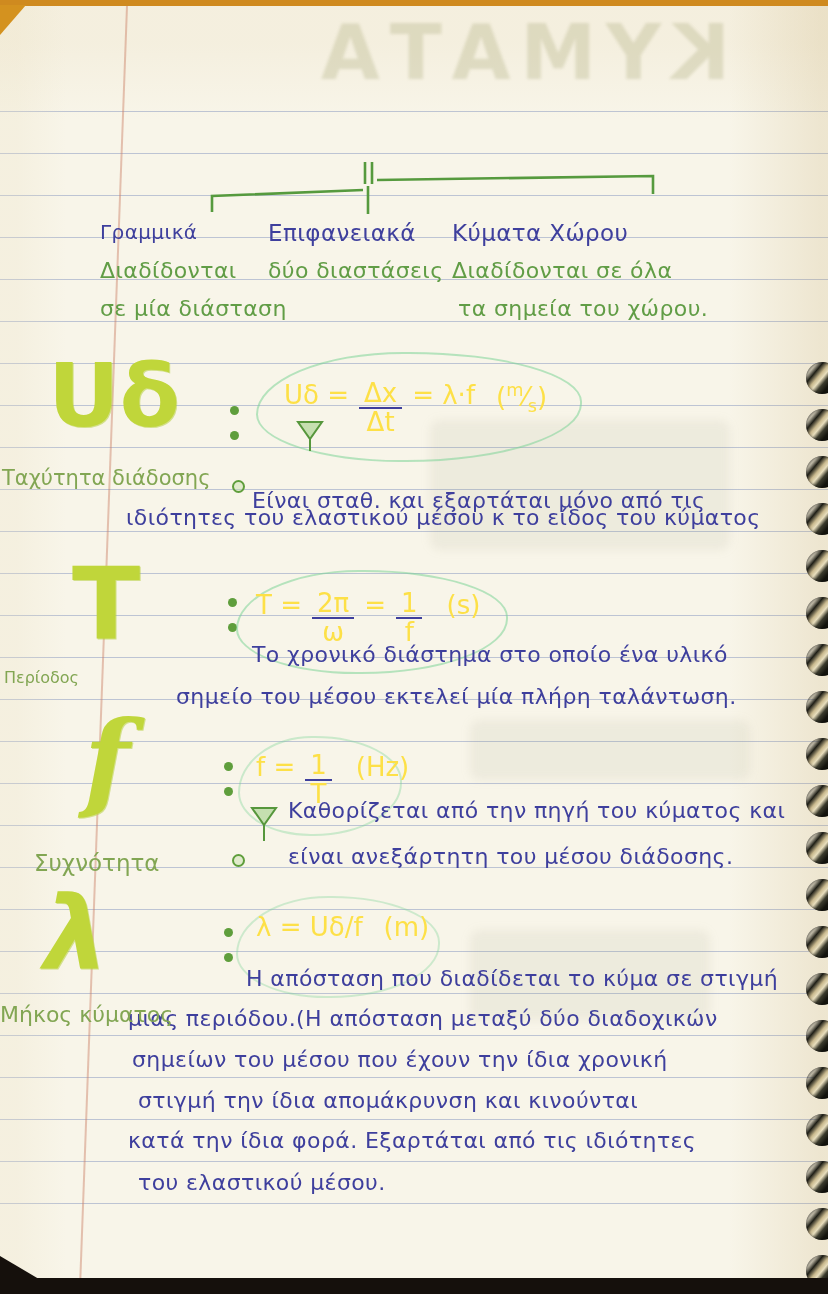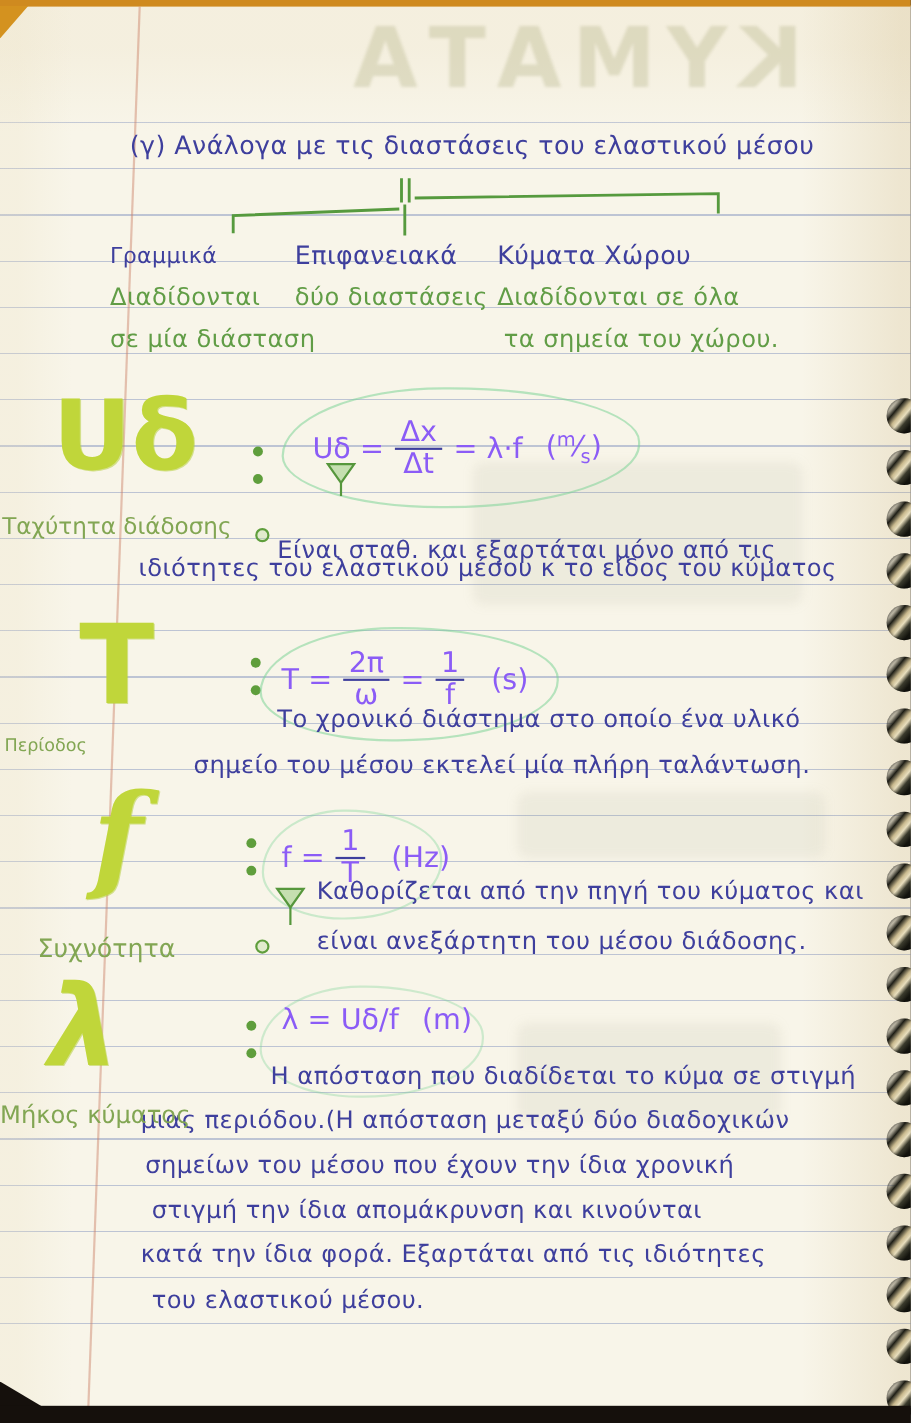--- a/index.html
+++ b/index.html
@@ -28,21 +28,21 @@
   .ink{position:absolute;color:#3e3f9d;font-size:22px;letter-spacing:.4px;white-space:nowrap;}
   .green{position:absolute;color:#619d46;font-size:22px;letter-spacing:.4px;white-space:nowrap;}
   .label{position:absolute;color:#82a653;font-weight:500;white-space:nowrap;}
   .big{position:absolute;color:#c0d63a;font-weight:bold;line-height:.9;white-space:nowrap;
       text-shadow:1px 1px 0 rgba(180,205,60,.55);}
   .colon{position:absolute;display:flex;flex-direction:column;gap:16px;}
   .colon i{width:9px;height:9px;border-radius:50%;background:#5f9e3c;display:block;}
   .bullet{position:absolute;width:9px;height:9px;border-radius:50%;border:2.5px solid #5f9e3c;background:rgba(190,220,160,.4);}
   .cloud{position:absolute;border:2.5px solid rgba(125,212,152,.55);
       border-radius:46% 54% 55% 45% / 58% 46% 54% 44%;}
-  .formula{position:absolute;display:flex;align-items:center;color:#8b5cf6;
+  .formula{position:absolute;display:flex;align-items:flex-start;color:#fde047;
       font-size:26px;font-weight:500;white-space:nowrap;gap:7px;}
   .frac{display:inline-flex;flex-direction:column;align-items:center;margin:0 3px;vertical-align:middle;}
   .frac .num{display:block;border-bottom:2.5px solid #3e3f9d;padding:0 5px;line-height:1.05;}
   .frac .den{display:block;line-height:1.05;}
   .unit{margin-left:14px;}
   .unit sup{font-size:.68em;}
   .unit sub{font-size:.68em;}
   .flag{position:absolute;}
   .spiral{position:absolute;left:806px;top:362px;width:34px;height:940px;}
   .spiral .hole{position:absolute;left:0;width:32px;height:32px;border-radius:50%;
@@ -62,21 +62,20 @@
 
   <div class="top-band"></div>
   <div class="corner-tl"></div>
   <div class="margin-line"></div>
 
   <div class="watermark">ΚΥΜΑΤΑ</div>
   <div class="smudge" style="left:430px;top:420px;width:300px;height:130px;"></div>
   <div class="smudge" style="left:470px;top:720px;width:280px;height:60px;"></div>
   <div class="smudge" style="left:470px;top:930px;width:240px;height:90px;"></div>
 
-  <div class="ink" style="left:118px;top:120px;font-size:23px;">(γ) Ανάλογα με τις διαστάσεις του ελαστικού μέσου</div>
 
   <svg class="flag" style="left:205px;top:160px;" width="470" height="58" viewBox="0 0 470 58">
     <polyline points="7,52 7,36 158,30" fill="none" stroke="#569a3e" stroke-width="2.6"></polyline>
     <line x1="160" y1="2" x2="160" y2="24" stroke="#569a3e" stroke-width="2.6"></line>
     <line x1="167" y1="2" x2="167" y2="24" stroke="#569a3e" stroke-width="2.6"></line>
     <polyline points="172,20 448,16 448,34" fill="none" stroke="#569a3e" stroke-width="2.6"></polyline>
     <line x1="163" y1="26" x2="163" y2="54" stroke="#569a3e" stroke-width="2.6"></line>
   </svg>
 
   <div>

